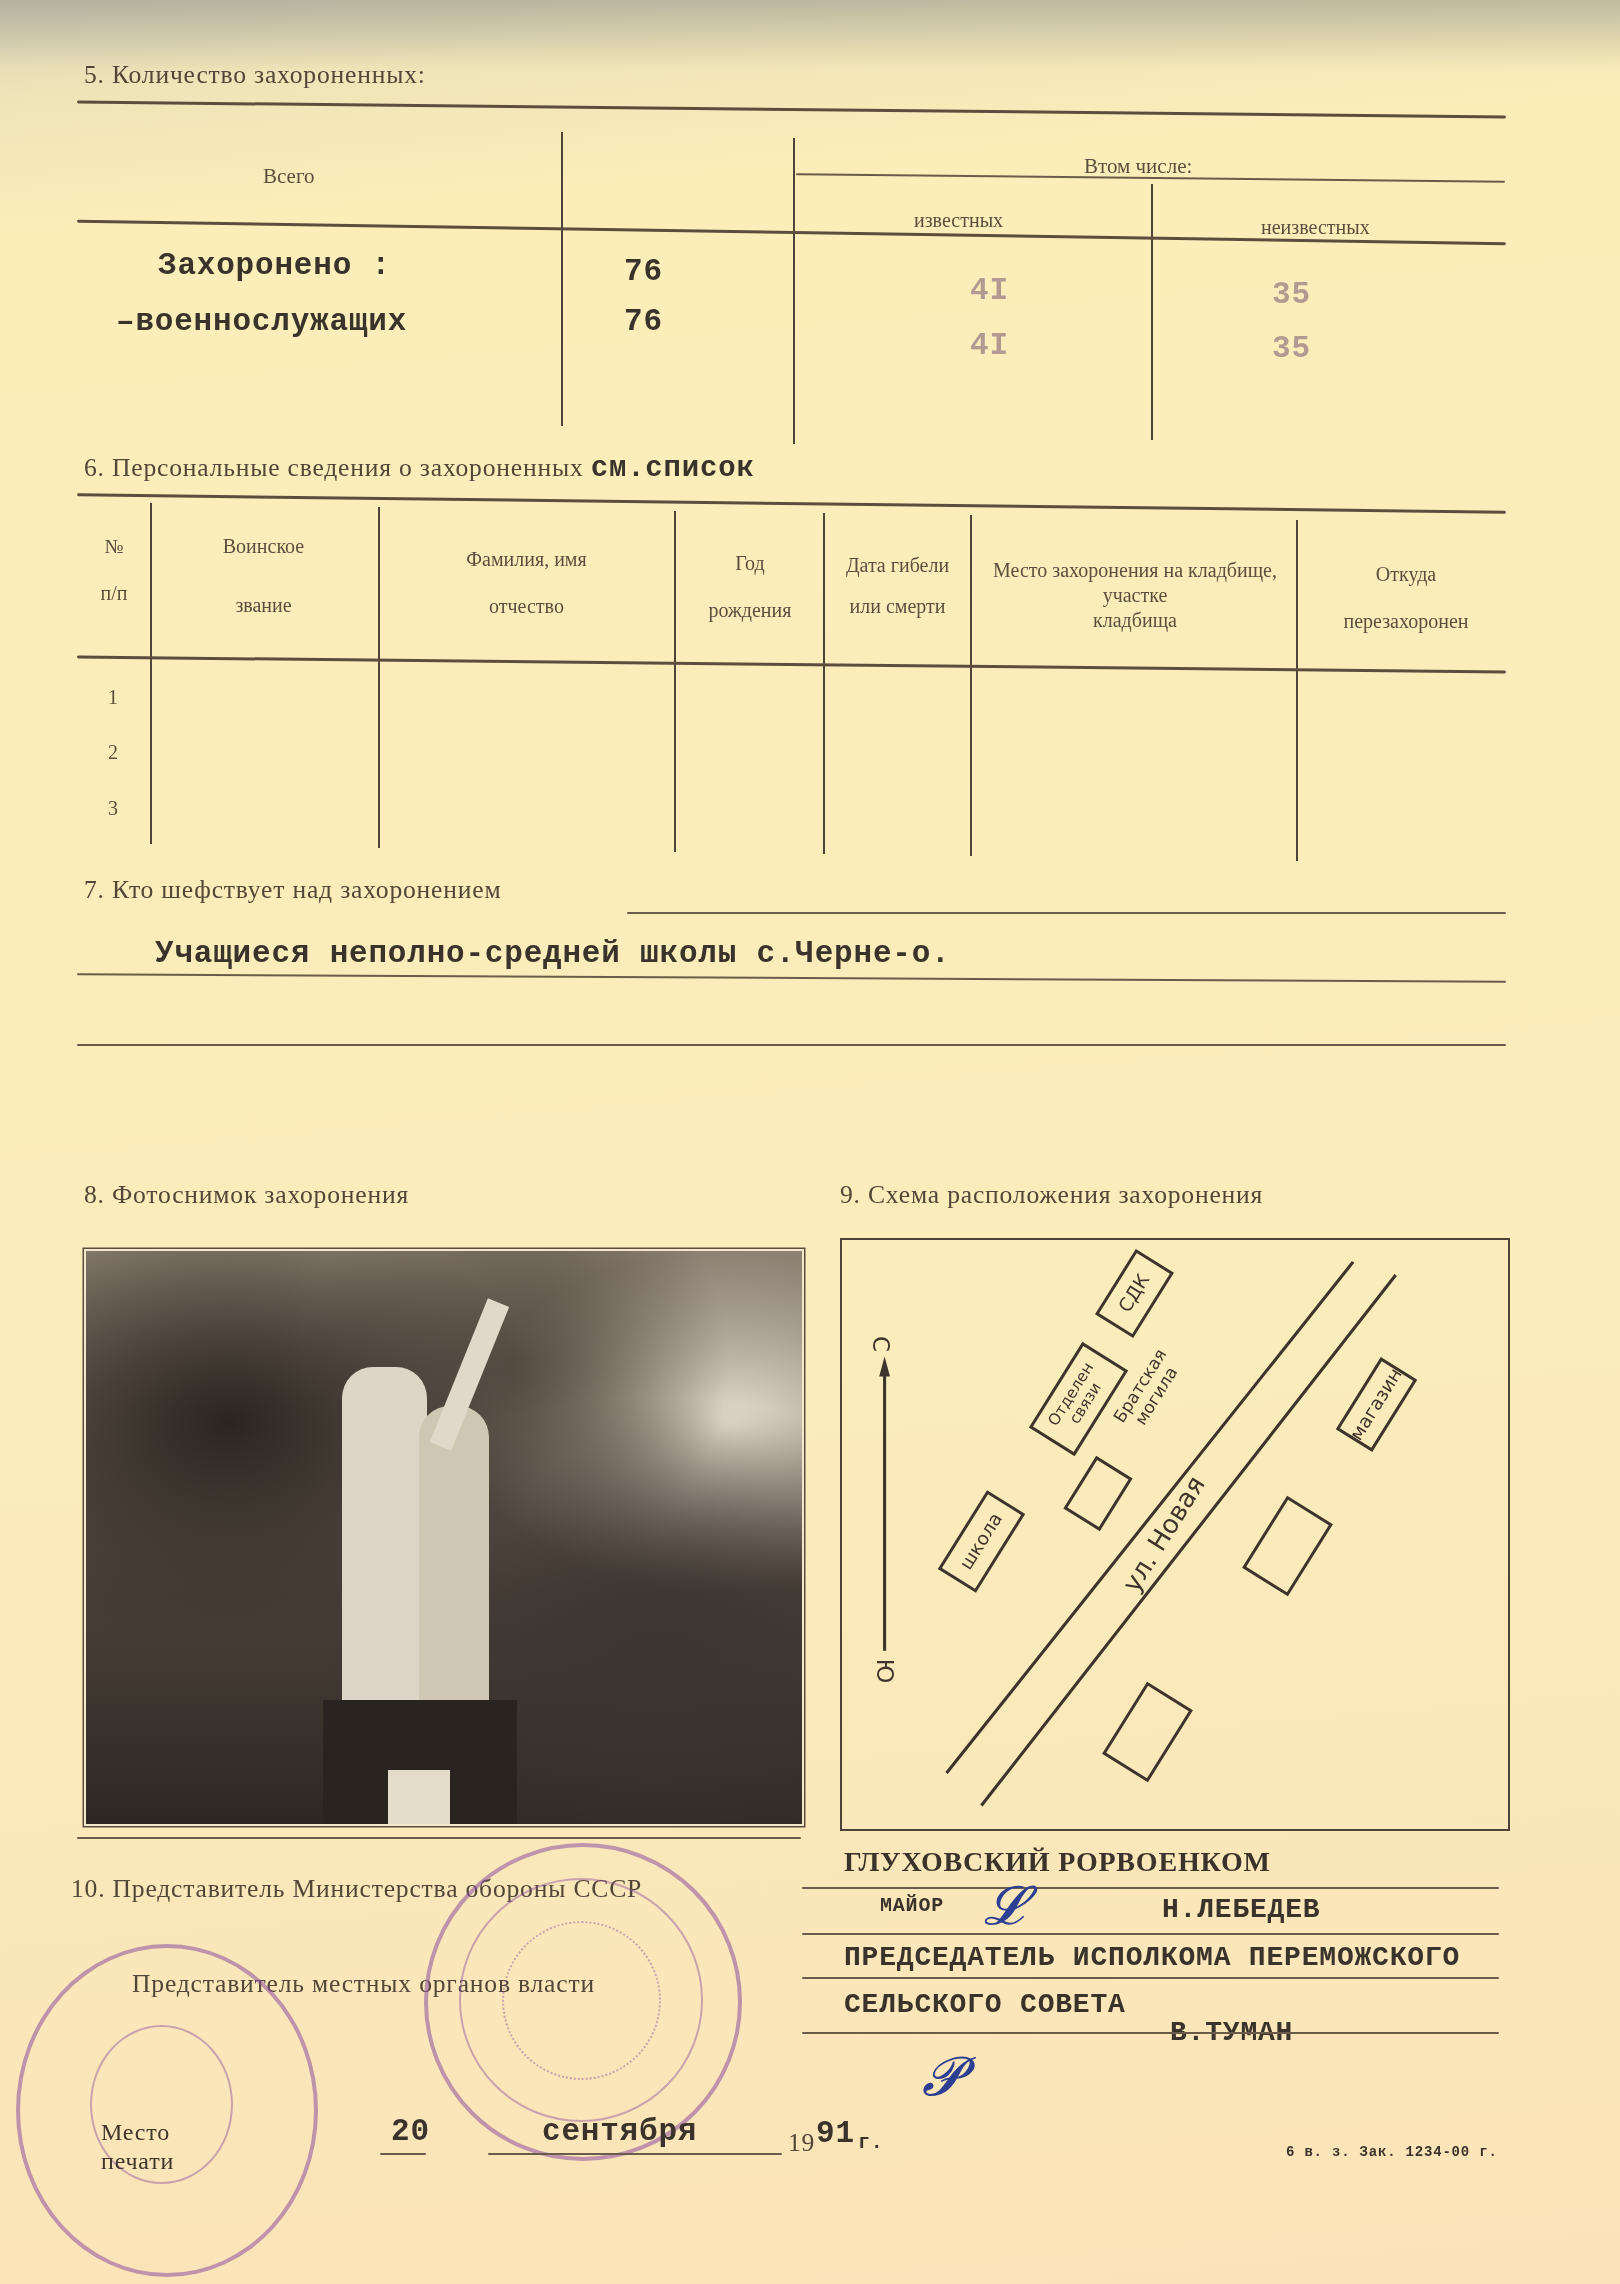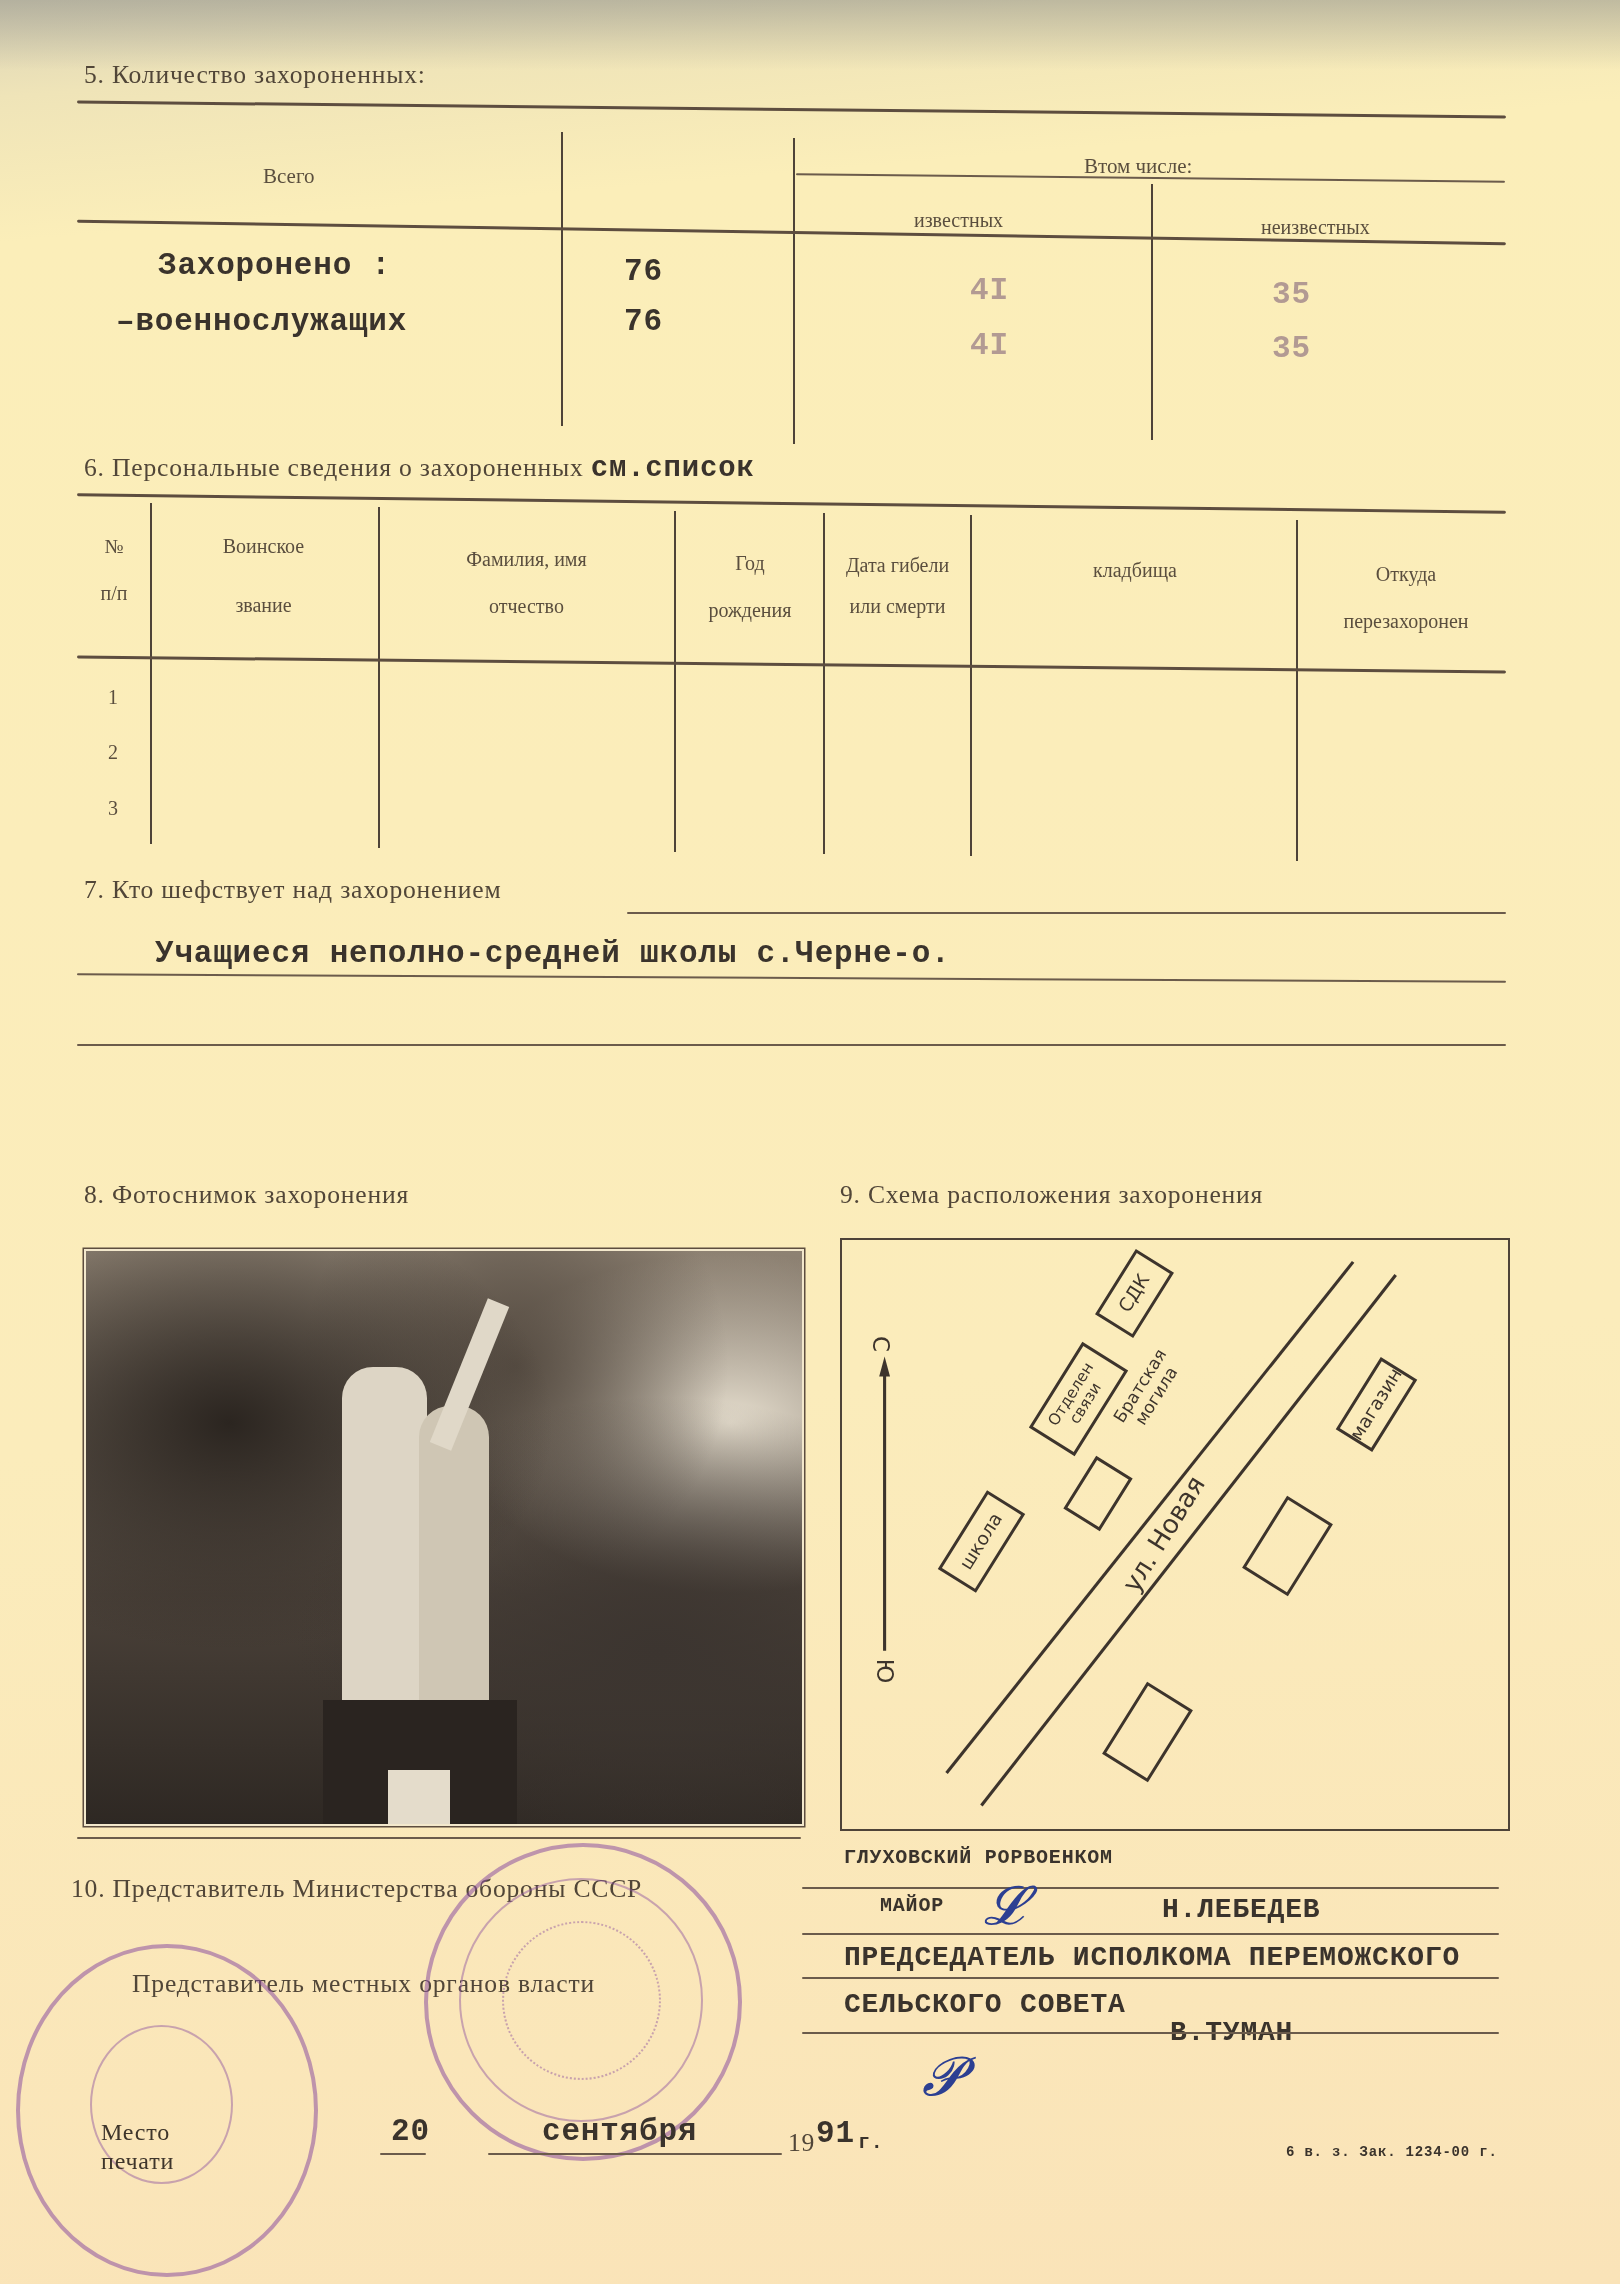--- a/index.html
+++ b/index.html
@@ -100,20 +100,21 @@
 </div>
 <div class="abs small" style="left:682px;top:551px;width:136px;">
   <div>Год</div>
   <div style="margin-top:22px;">рождения</div>
 </div>
 <div class="abs small" style="left:826px;top:553px;width:143px;">
   <div>Дата гибели</div>
   <div style="margin-top:16px;">или смерти</div>
 </div>
 <div class="abs small" style="left:984px;top:558px;width:302px;">
+  <div>Место захоронения на кладбище, участке</div>
   <div>кладбища</div>
 </div>
 <div class="abs small" style="left:1309px;top:562px;width:194px;">
   <div>Откуда</div>
   <div style="margin-top:22px;">перезахоронен</div>
 </div>
 <div class="hline" style="left:77px;top:663px;width:1429px;transform:rotate(0.6deg);"></div>
 <div class="abs small" style="left:108px;top:685px;">1</div>
 <div class="abs small" style="left:108px;top:740px;">2</div>
 <div class="abs small" style="left:108px;top:796px;">3</div>
@@ -152,21 +153,21 @@
   <div class="bldg" style="left:93px;top:279px;width:93px;height:45px;transform:rotate(-58deg);">школа</div>
   <div class="bldg" style="left:492px;top:143px;width:85px;height:43px;transform:rotate(-58deg);">магазин</div>
   <div class="bldg" style="left:403px;top:279px;width:85px;height:54px;transform:rotate(-58deg);"></div>
   <div class="bldg" style="left:263px;top:465px;width:85px;height:54px;transform:rotate(-58deg);"></div>
 </div>
 
 <div class="hline thin" style="left:77px;top:1837px;width:724px;"></div>
 <div class="abs label" style="left:71px;top:1874px;">10. Представитель Министерства обороны СССР</div>
 <div class="abs label" style="left:132px;top:1969px;">Представитель местных органов власти</div>
 
-<div class="abs typed" style="left:844px;top:1846px;font-size:20px;">ГЛУХОВСКИЙ РОРВОЕНКОМ</div>
+<div class="abs typed" style="left:844px;top:1846px;font-size:28px;font-family:Liberation Serif, serif;">ГЛУХОВСКИЙ РОРВОЕНКОМ</div>
 <div class="hline thin" style="left:802px;top:1887px;width:697px;"></div>
 <div class="abs typed" style="left:880px;top:1894px;font-size:20px;">МАЙОР</div>
 <div class="abs typed" style="left:1162px;top:1894px;font-size:28px;">Н.ЛЕБЕДЕВ</div>
 <div class="hline thin" style="left:802px;top:1933px;width:697px;"></div>
 <div class="abs typed" style="left:844px;top:1942px;font-size:28px;">ПРЕДСЕДАТЕЛЬ ИСПОЛКОМА ПЕРЕМОЖСКОГО</div>
 <div class="hline thin" style="left:802px;top:1977px;width:697px;"></div>
 <div class="abs typed" style="left:844px;top:1989px;font-size:28px;">СЕЛЬСКОГО СОВЕТА</div>
 <div class="abs typed" style="left:1170px;top:2017px;font-size:28px;">В.ТУМАН</div>
 <div class="hline thin" style="left:802px;top:2032px;width:697px;"></div>
 

